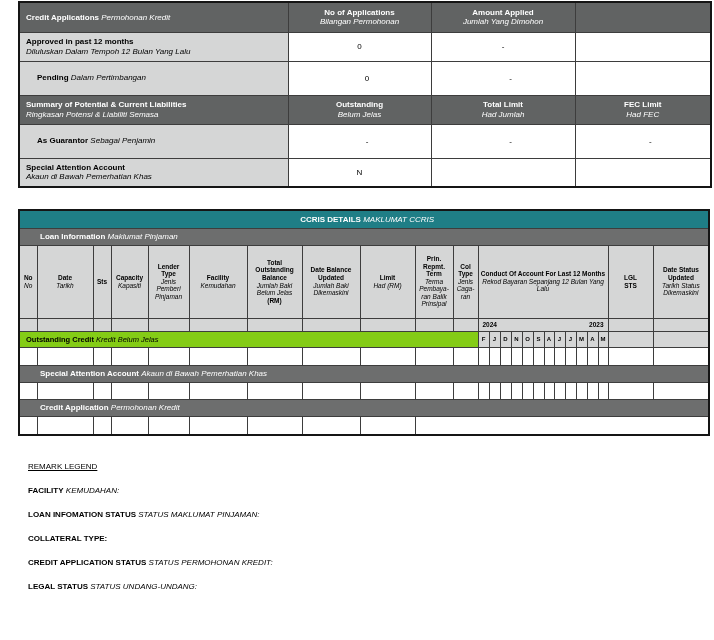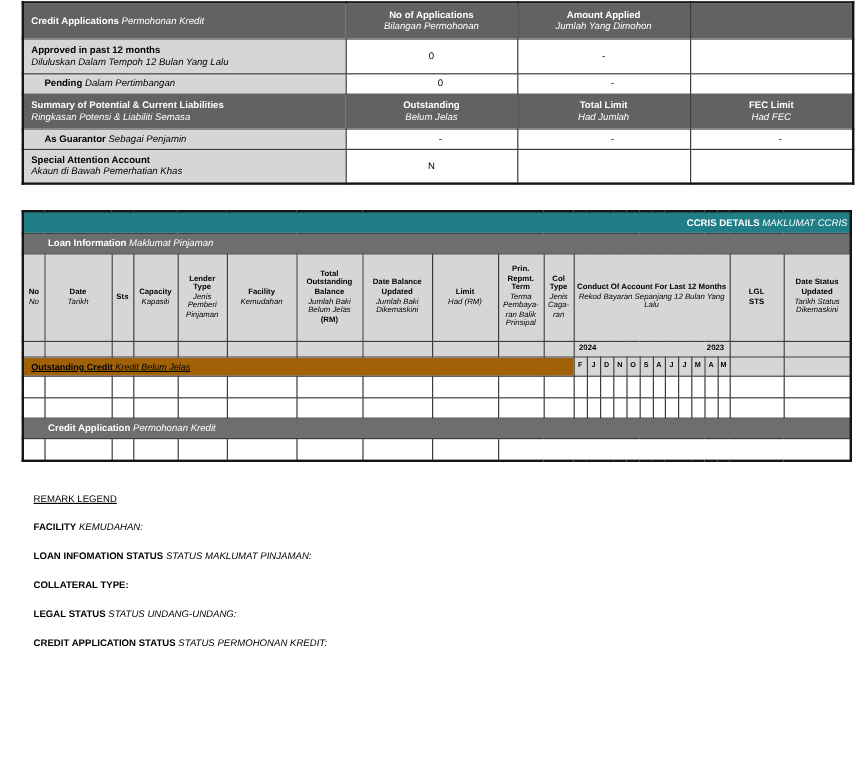--- a/index.html
+++ b/index.html
@@ -21,32 +21,32 @@
   .i { font-style: italic; }
   .blk { display: block; }
   .left { text-align: left; padding-left: 6px; }
 
   
   .dark { background: #616363; color: #fff; font-size: 8px; line-height: 9.5px; }
   .light { background: #d5d6d6; font-size: 8px; line-height: 9.5px; }
   .val { background: #ffffff; font-size: 8px; }
   .h30 td { height: 30px; }
   .h29 td { height: 29px; }
-  .h17 td { height: 17px; padding-left: 17px; }
+  .h17 td { height: 34px; padding-left: 17px; }
 
   
-  .teal { background: #1f7e86; color: #fff; text-align: right; padding-left: 8px; font-size: 8px; height: 18px; }
+  .teal { background: #1f7e86; color: #fff; text-align: center; padding-left: 8px; font-size: 8px; height: 18px; }
   .band { background: #6d6e6e; color: #fff; text-align: left; padding-left: 20px; font-size: 8px; height: 17px; }
   .hth { background: #d5d6d6; font-size: 6.5px; line-height: 7.6px; height: 73px; padding: 2px 1px; }
   .narrow { display: inline-block; max-width: 20px; }
   .gcell { background: #d5d6d6; }
   .yrow td { height: 13px; }
   .ywrap { display: flex; justify-content: space-between; padding: 0 2px; font-size: 6.5px; font-weight: bold; }
   .orow td { height: 16px; }
-  .gband { background: #a16207; font-size: 7.5px; text-decoration: underline; }
+  .gband { background: #84cc16; font-size: 7.5px; }
   .mhead { background: #d5d6d6; font-size: 6px; font-weight: bold; padding: 0; }
   .w { background: #ffffff; }
   .drow td { height: 18px; }
   .drow2 td { height: 17px; }
   .drow3 td { height: 19px; }
 
   .gap { height: 21px; }
 
   
   .legend { margin: 26px 0 0 10px; font-size: 8px; }
@@ -279,20 +279,23 @@
           <td class="w"></td>
           <td class="w"></td>
           <td class="w"></td>
           <td class="w"></td>
           <td class="w"></td>
           <td class="w"></td>
           <td class="w"></td>
         <td class="w"></td>
           <td class="w"></td>
       </tr>
+      <tr>
+        <td class="band" colspan="25"><span class="b">Special Attention Account</span> <span class="i">Akaun di Bawah Pemerhatian Khas</span></td>
+      </tr>
       <tr class="drow2">
         <td class="w"></td>
           <td class="w"></td>
           <td class="w"></td>
           <td class="w"></td>
           <td class="w"></td>
           <td class="w"></td>
           <td class="w"></td>
           <td class="w"></td>
           <td class="w"></td>
@@ -329,17 +332,17 @@
         <td class="w" colspan="16"></td>
       </tr>
     </tbody>
   </table>
 
   <div class="legend">
     <div class="legend-title"><span>REMARK LEGEND</span></div>
     <div class="legend-line"><span class="b">FACILITY</span> <span class="i">KEMUDAHAN:</span></div>
     <div class="legend-line"><span class="b">LOAN INFOMATION STATUS</span> <span class="i">STATUS MAKLUMAT PINJAMAN:</span></div>
     <div class="legend-line"><span class="b">COLLATERAL TYPE:</span> <span class="i"></span></div>
+    <div class="legend-line"><span class="b">CREDIT APPLICATION STATUS</span> <span class="i">STATUS PERMOHONAN KREDIT:</span></div>
     <div class="legend-line"><span class="b">LEGAL STATUS</span> <span class="i">STATUS UNDANG-UNDANG:</span></div>
-    <div class="legend-line"><span class="b">CREDIT APPLICATION STATUS</span> <span class="i">STATUS PERMOHONAN KREDIT:</span></div>
   </div>
 
 </div>
 
 </body></html>

